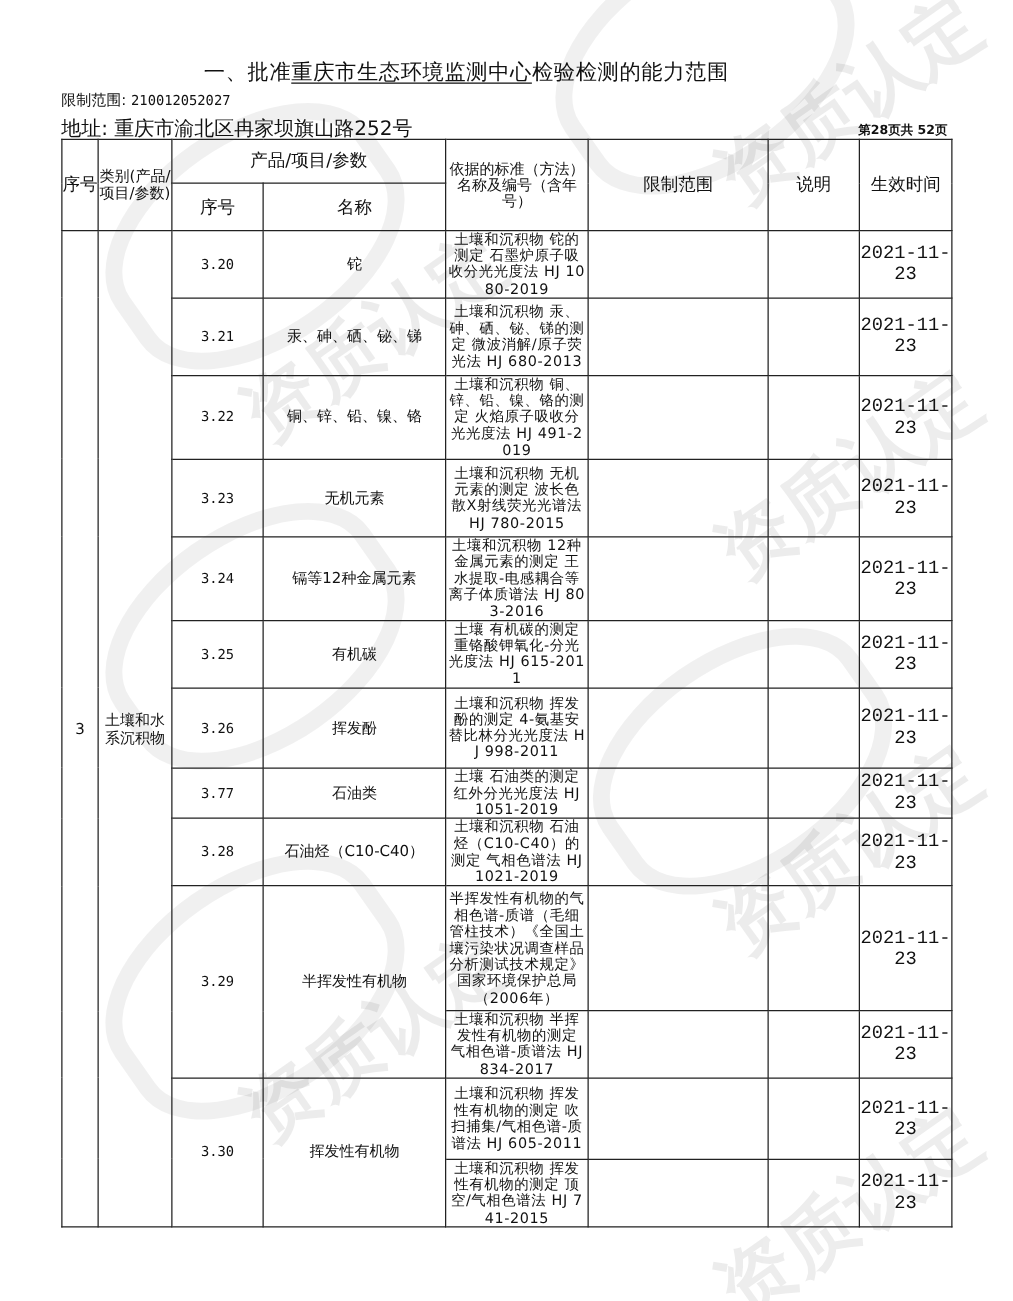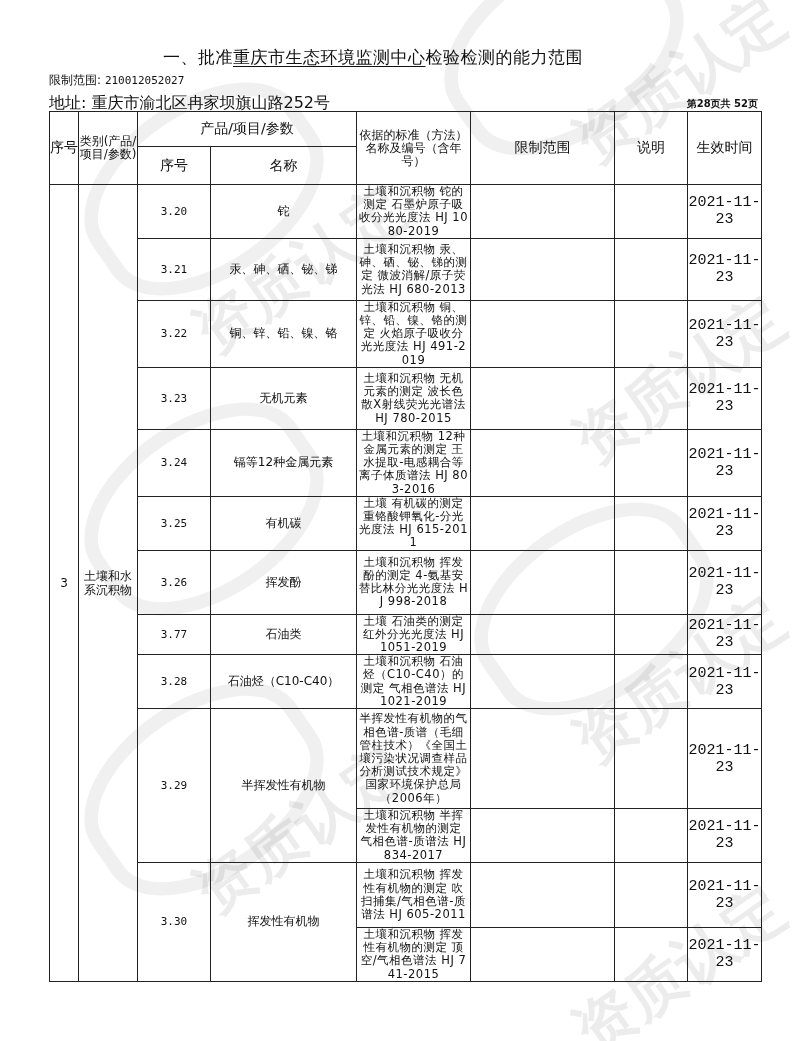--- a/index.html
+++ b/index.html
@@ -120,21 +120,21 @@
       <td class="num">3.25</td>
       <td>有机碳</td>
       <td class="std">土壤 有机碳的测定 重铬酸钾氧化-分光光度法 HJ 615-2011</td>
       <td></td>
       <td></td>
       <td class="date">2021-11-23</td>
     </tr>
     <tr style="height:64px">
       <td class="num">3.26</td>
       <td>挥发酚</td>
-      <td class="std">土壤和沉积物 挥发酚的测定 4-氨基安替比林分光光度法 HJ 998-2018</td>
+      <td class="std">土壤和沉积物 挥发酚的测定 4-氨基安替比林分光光度法 HJ 998-2011</td>
       <td></td>
       <td></td>
       <td class="date">2021-11-23</td>
     </tr>
     <tr style="height:36px">
       <td class="num">3.77</td>
       <td>石油类</td>
       <td class="std">土壤 石油类的测定 红外分光光度法 HJ 1051-2019</td>
       <td></td>
       <td></td>

